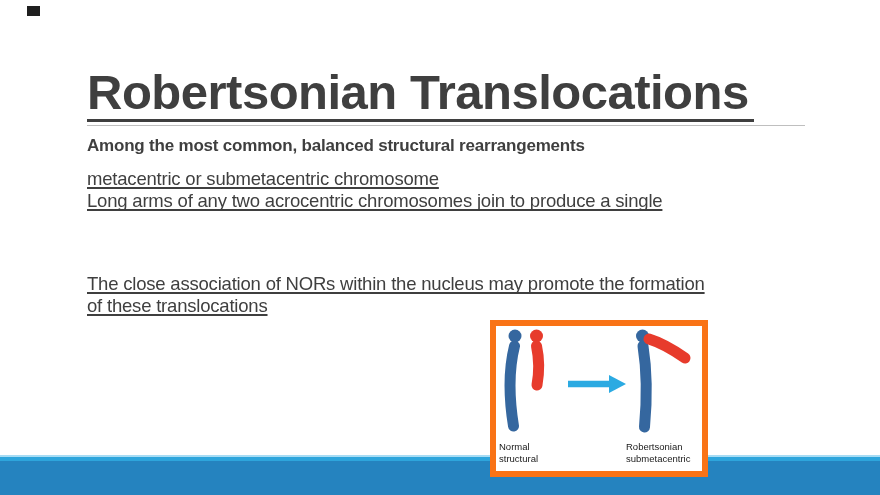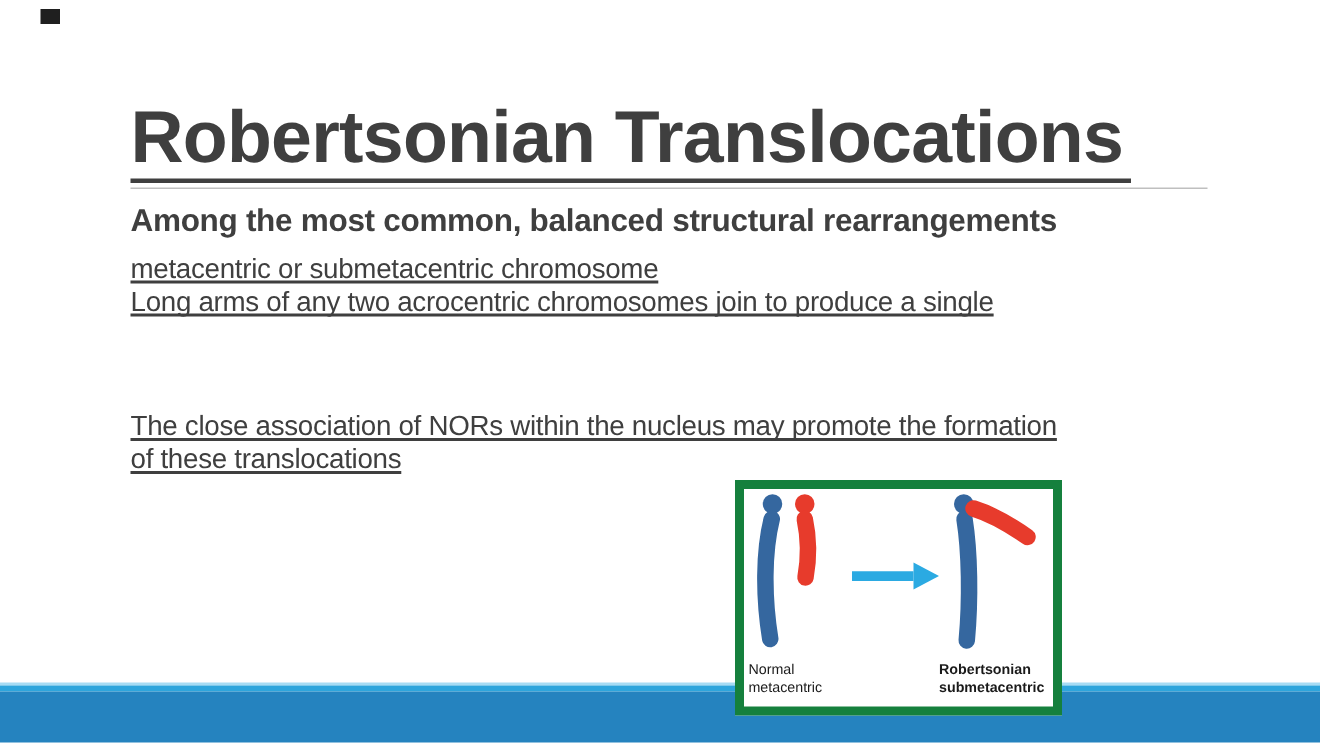--- a/index.html
+++ b/index.html
@@ -20,21 +20,21 @@
     position:absolute;left:87px;top:70px;margin:0;
     font-size:49px;line-height:44px;font-weight:700;color:#3f3f3f;letter-spacing:-0.5px;
     white-space:nowrap;
   }
   .title-text{border-bottom:3px solid #3f3f3f;padding-right:5px;}
   .title-rule{position:absolute;left:87px;top:125px;width:718px;height:1px;background:#bfbfbf;}
 
   
   .subtitle{
     position:absolute;left:87px;top:136px;margin:0;
-    font-size:21px;font-weight:700;color:#3f3f3f;letter-spacing:-0.2px;white-space:nowrap;
+    font-size:17px;font-weight:700;color:#3f3f3f;letter-spacing:-0.2px;white-space:nowrap;
   }
 
   
   .bullet{
     position:absolute;left:87px;margin:0;
     font-size:18.5px;line-height:22px;color:#3f3f3f;letter-spacing:-0.2px;
   }
   .bullet .line{display:block;white-space:nowrap;}
   .bullet.u .line{
     text-decoration:underline;
@@ -42,27 +42,27 @@
     text-underline-offset:2px;
     text-decoration-skip-ink:none;
   }
   .bullet-1{top:168px;}
   .bullet-2{top:221px;}
   .bullet-3{top:273px;}
 
   
   .figure{
     position:absolute;left:490px;top:320px;width:218px;height:157px;
-    box-sizing:border-box;border:6px solid #15803d;background:#fff;z-index:2;margin:0;padding-left:16px;
+    box-sizing:border-box;border:6px solid #f97316;background:#fff;z-index:2;margin:0;padding-left:16px;
   }
   .figure svg{position:absolute;left:0;top:0;}
   .cap{position:absolute;font-size:9.5px;line-height:11.5px;color:#1a1a1a;letter-spacing:0;}
   .cap .line{display:block;white-space:nowrap;}
   .cap-left{left:3px;top:115px;}
-  .cap-right{left:130px;top:115px;font-weight:bold;}
+  .cap-right{left:130px;top:115px;}
 </style>
 </head>
 <body>
 
 <div class="slide">
 
   <div class="corner-square"></div>
 
   <h1 class="title"><span class="title-text">Robertsonian Translocations</span></h1>
   <div class="title-rule"></div>
@@ -93,21 +93,21 @@
 
       <line x1="72" y1="58" x2="113" y2="58" stroke-width="6.5" stroke="#2baae2"></line>
       <polygon points="113,49 130,58 113,67" fill="#2baae2"></polygon>
 
       <circle cx="146.5" cy="10" r="6.5" fill="#35679f"></circle>
       <path d="M 147 20 C 150.5 42, 151 74, 148.5 101" fill="none" stroke-width="11" stroke-linecap="round" stroke="#35679f"></path>
       <path d="M 153 13 C 166 17, 179 25, 189 32" fill="none" stroke-width="11" stroke-linecap="round" stroke="#e73b2c"></path>
     </svg>
     <figcaption class="cap cap-left">
       <span class="line">Normal</span>
-      <span class="line">metacentric</span>
+      <span class="line">structural</span>
     </figcaption>
     <figcaption class="cap cap-right">
       <span class="line">Robertsonian</span>
       <span class="line">submetacentric</span>
     </figcaption>
   </figure>
 
   <div class="band-light"></div>
   <div class="band-mid"></div>
   <div class="band-main"></div>

